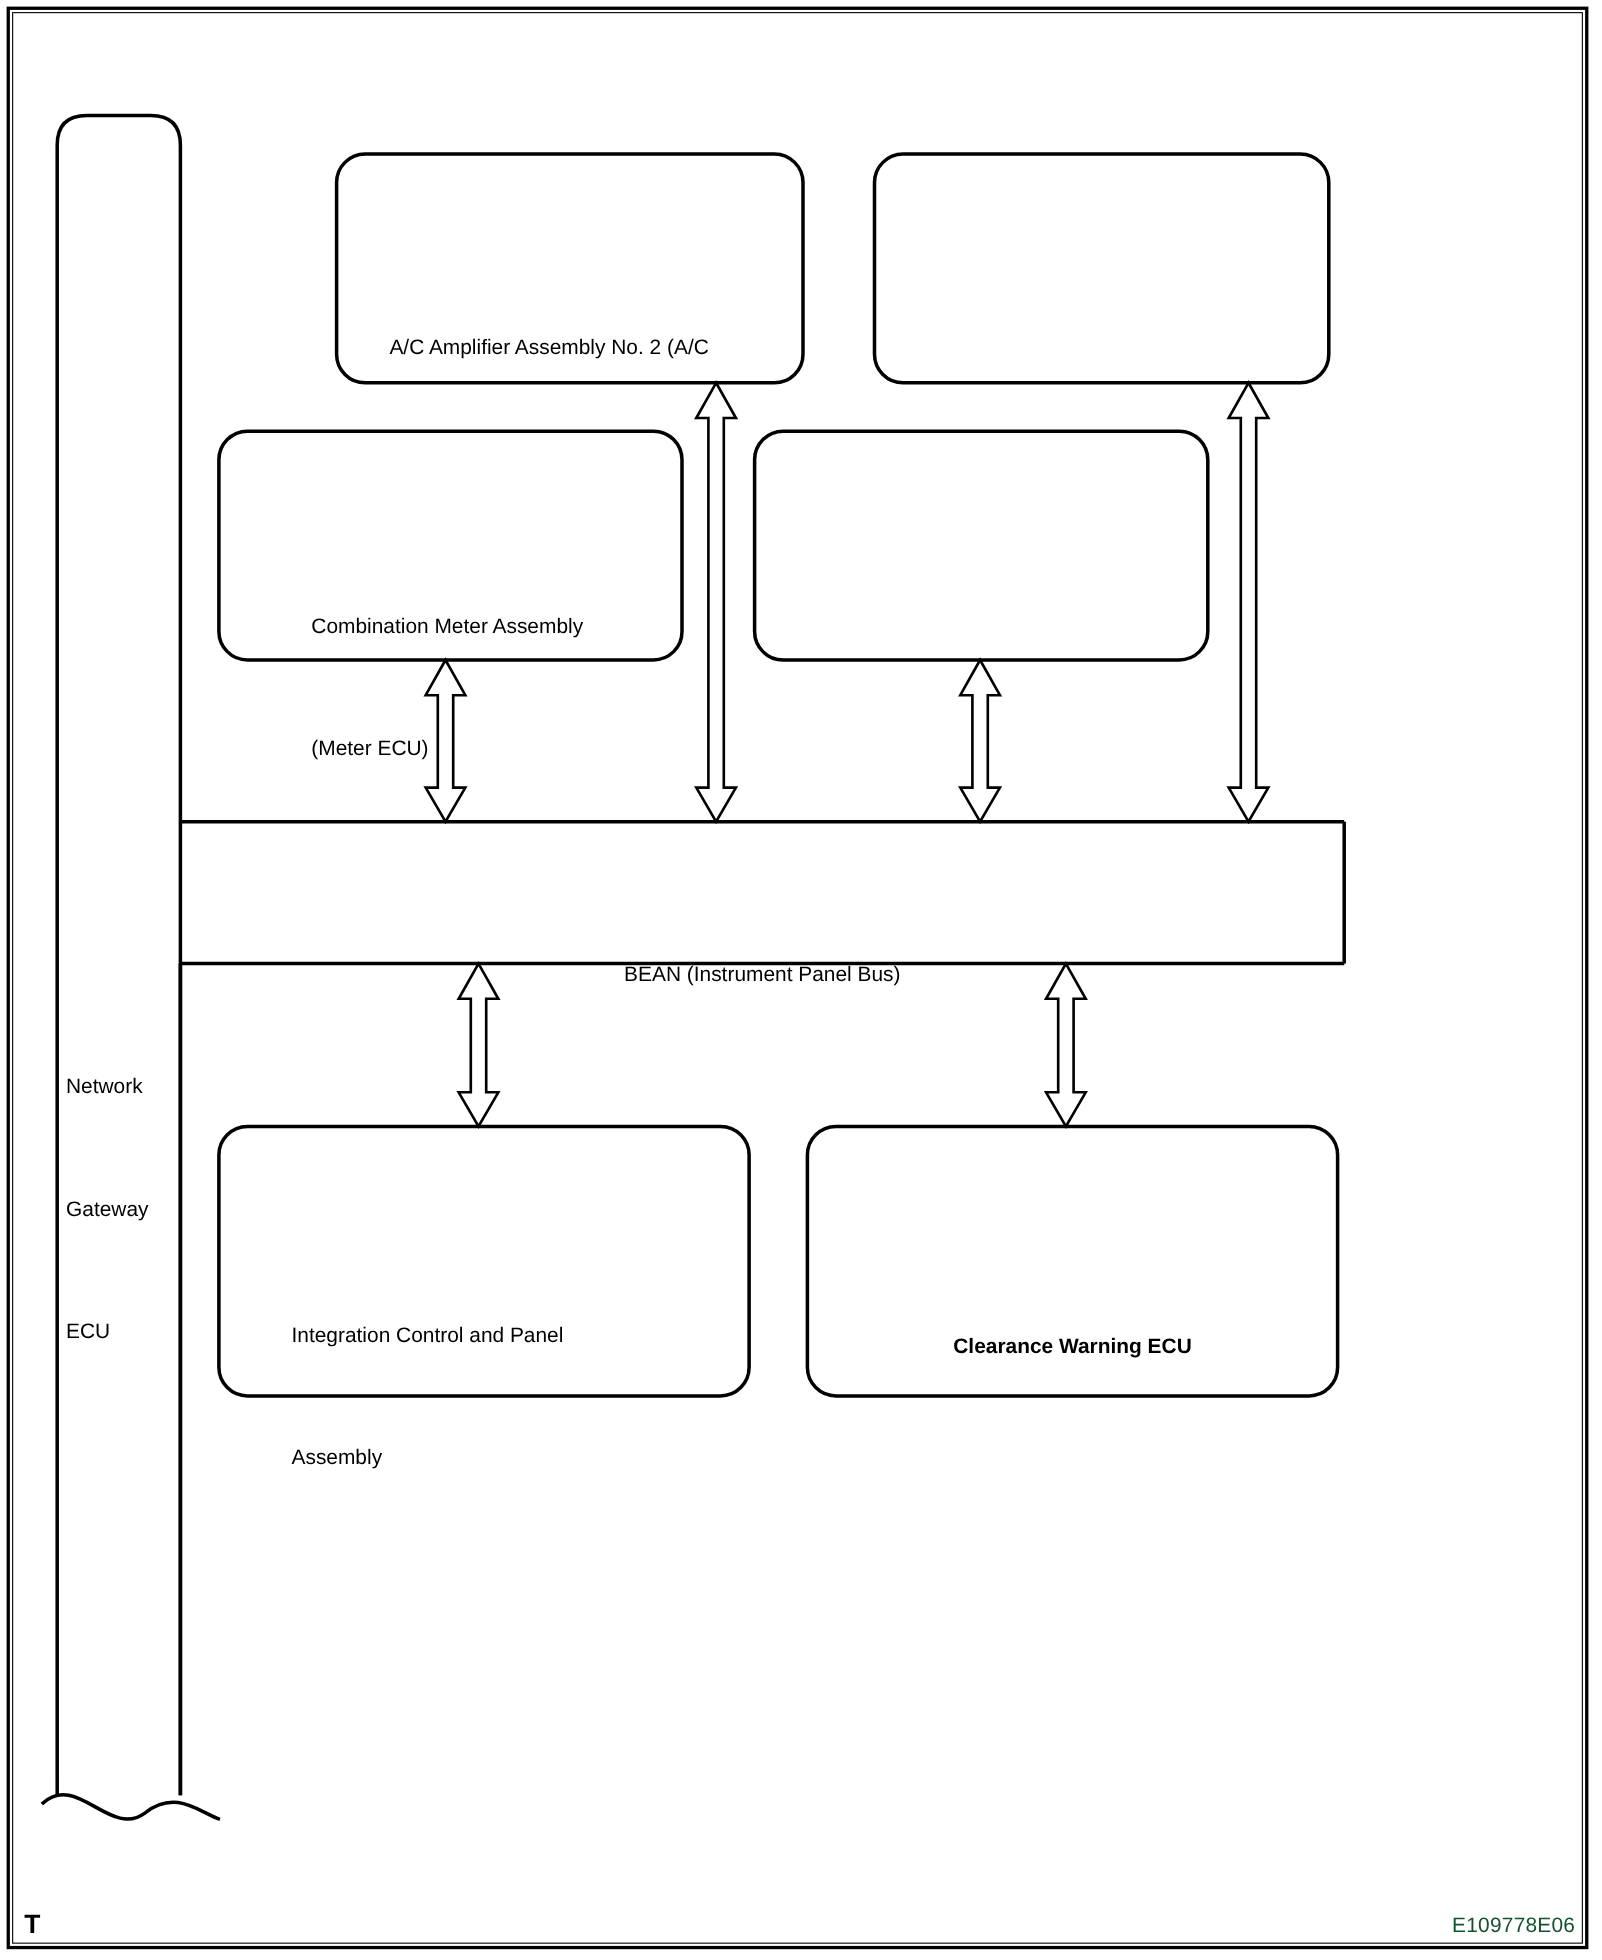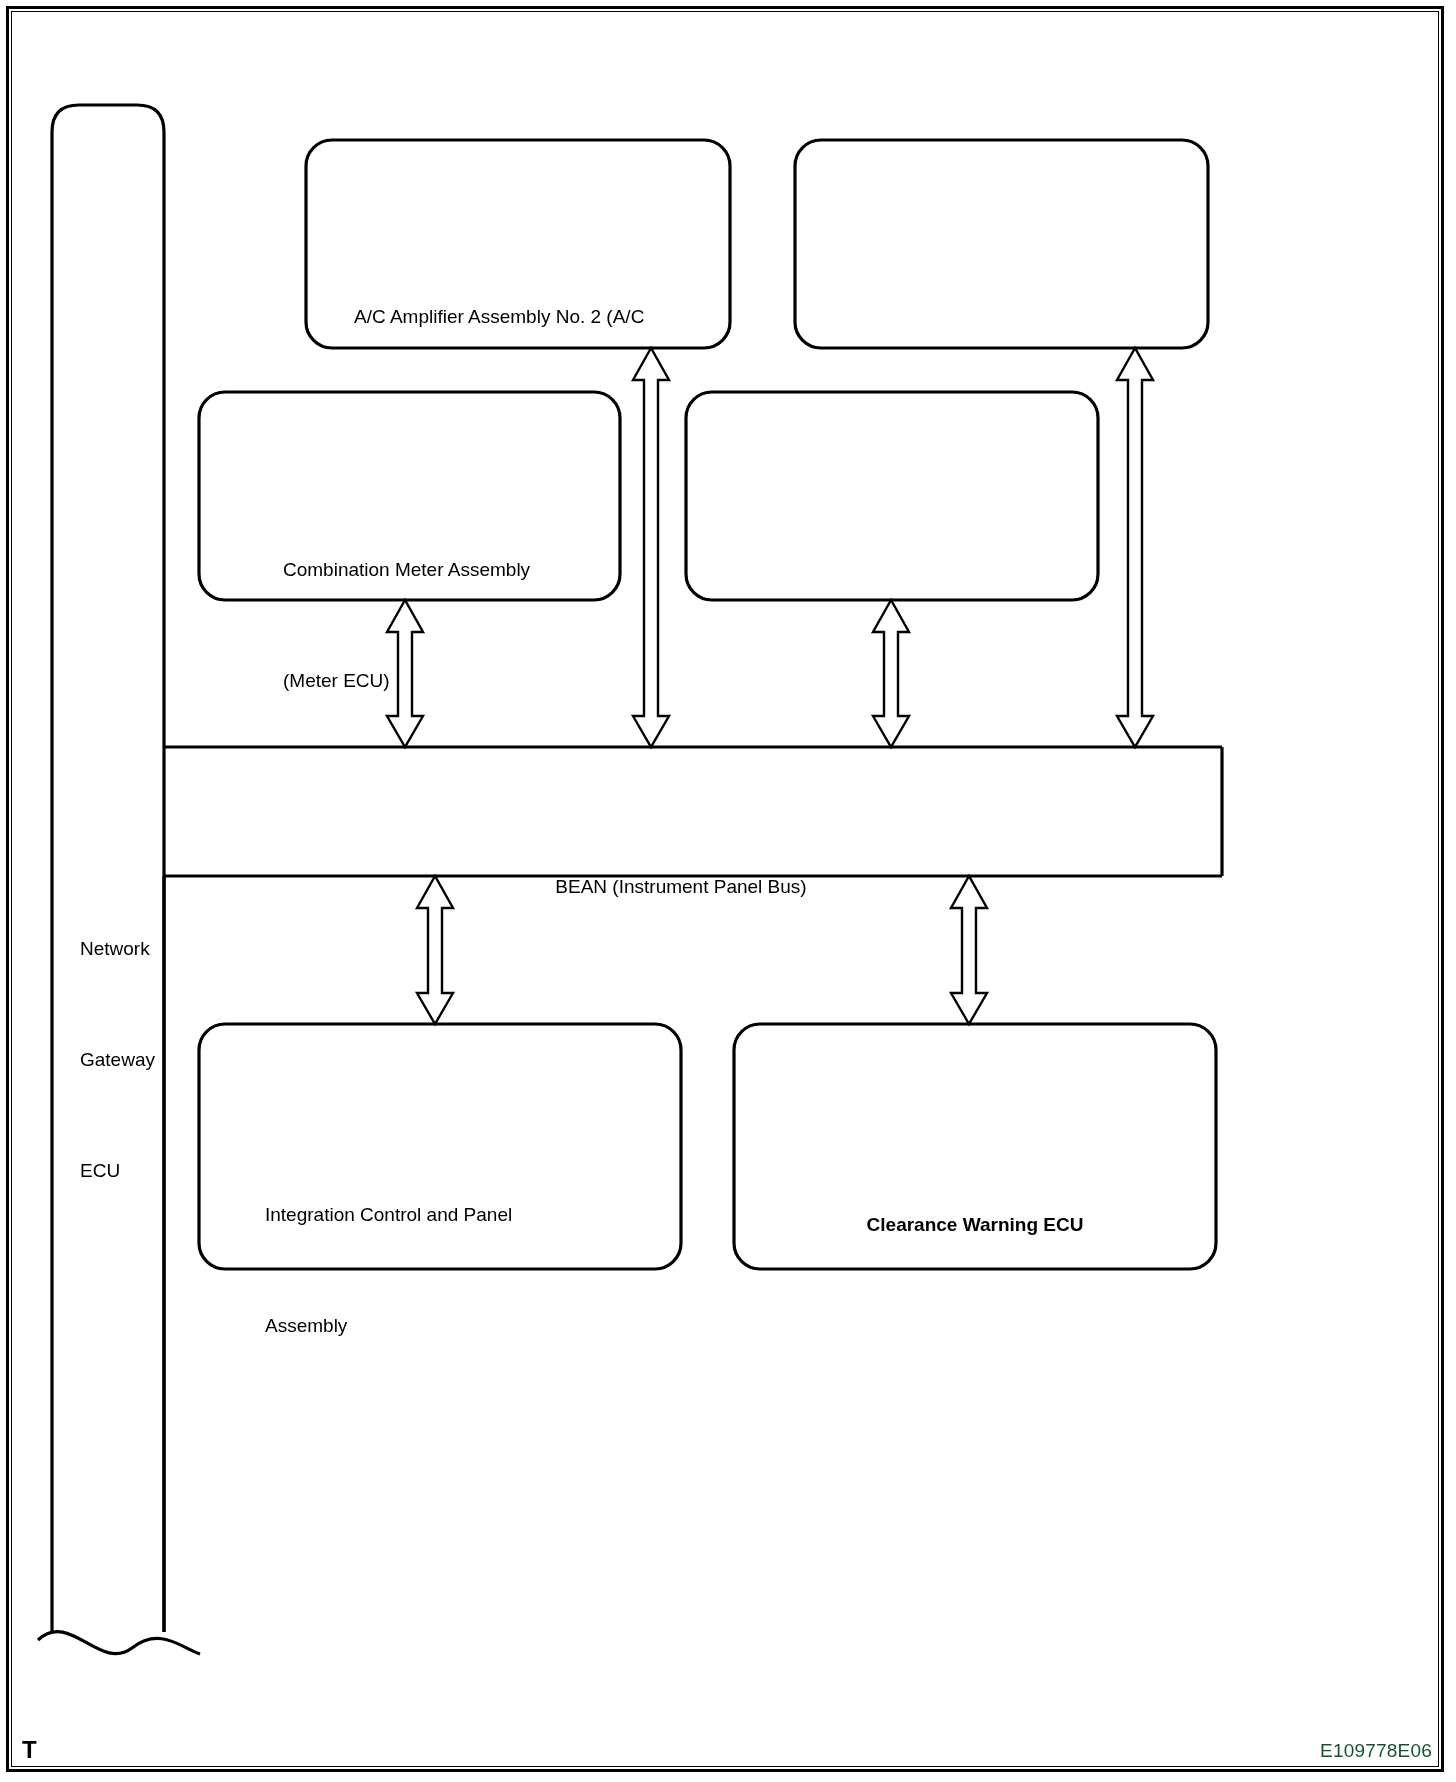--- a/index.html
+++ b/index.html
@@ -197,38 +197,38 @@
                  L 987 993
                  L 976 993
                  L 976 908
                  L 987 908
                  Z"></path>
       </g>
 
     </g>
   </svg>
 
-  <div class="lbl" style="left:60px; top:856px; width:140px;margin-left:20px;">
+  <div class="lbl" style="left:60px; top:896px; width:140px;">
     <div>Network</div>
     <div>Gateway</div>
     <div>ECU</div>
   </div>
 
   <div class="lbl" style="left:354px; top:224px; width:430px;">
     <div>A/C Amplifier Assembly No. 2 (A/C</div>
   </div>
 
 
   <div class="lbl" style="left:283px; top:477px; width:330px;">
     <div>Combination Meter Assembly</div>
     <div>(Meter ECU)</div>
   </div>
 
 
-  <div class="lbl lbl-center" style="left:152px; top:794px; width:1058px;">
+  <div class="lbl lbl-center" style="left:164px; top:794px; width:1058px;">
     <div>BEAN (Instrument Panel Bus)</div>
   </div>
 
   <div class="lbl" style="left:265px; top:1122px; width:400px;">
     <div>Integration Control and Panel</div>
     <div>Assembly</div>
   </div>
 
   <div class="lbl lbl-center" style="left:734px; top:1132px; width:482px;font-weight:bold;">
     <div>Clearance Warning ECU</div>

